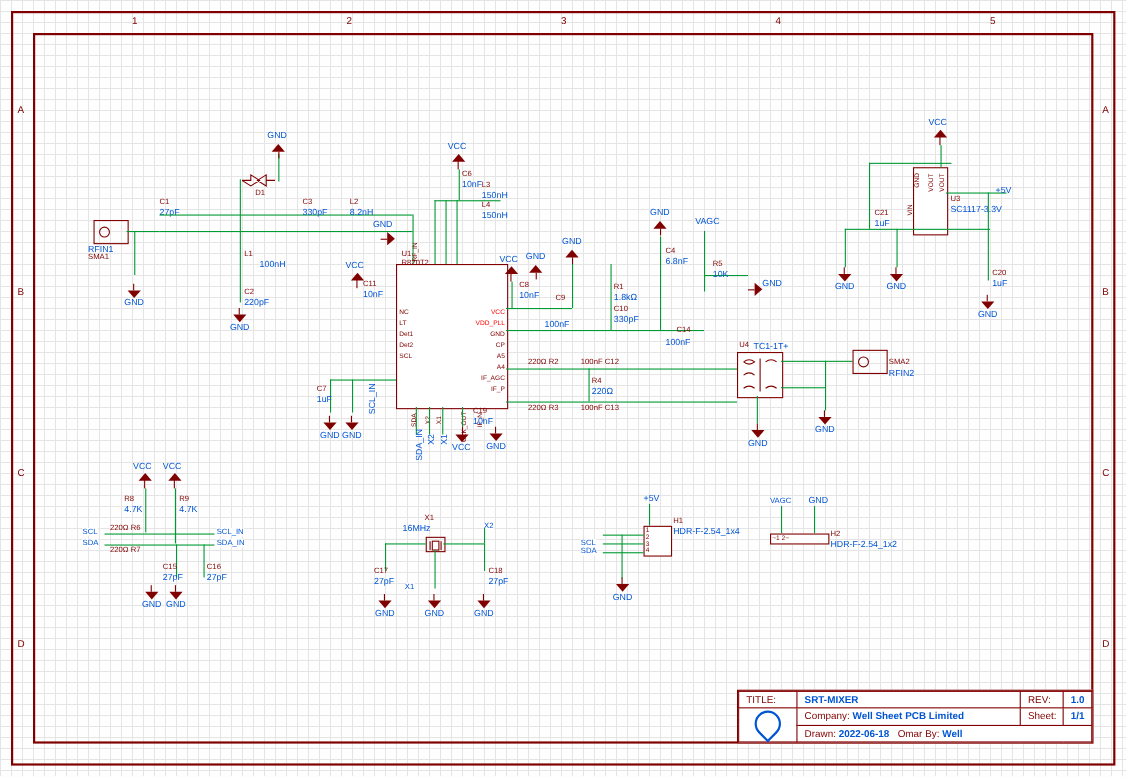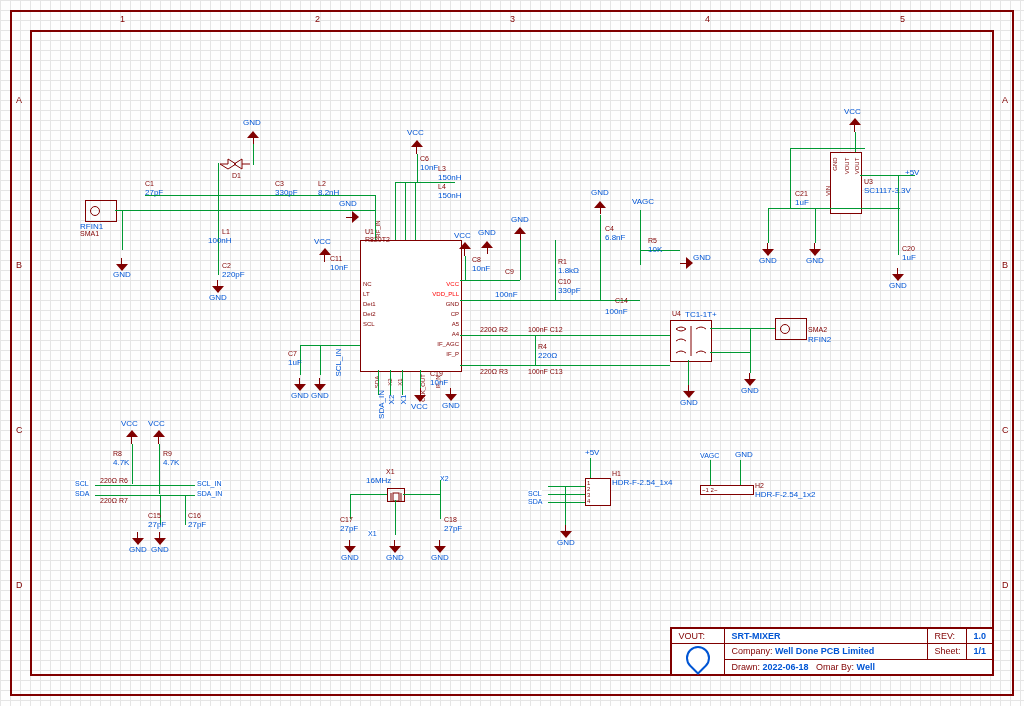--- a/index.html
+++ b/index.html
@@ -82,21 +82,21 @@
 <div class="comp gnd" style="left:246px;top:130px;transform:rotate(180deg)"></div>
 <span class="lbl net" style="left:243px;top:118px">GND</span>
 
 <span class="lbl ref" style="left:275px;top:180px">C3</span>
 <span class="lbl" style="left:275px;top:188px">330pF</span>
 <span class="lbl ref" style="left:318px;top:180px">L2</span>
 <span class="lbl" style="left:318px;top:188px">8.2nH</span>
 
 <div class="wire v" style="left:218px;top:210px;height:50px"></div>
 <span class="lbl ref" style="left:222px;top:228px">L1</span>
-<span class="lbl" style="left:208px;top:236px">100nH</span>
+<span class="lbl" style="left:236px;top:236px">100nH</span>
 <div class="wire v" style="left:218px;top:260px;height:15px"></div>
 <span class="lbl ref" style="left:222px;top:262px">C2</span>
 <span class="lbl" style="left:222px;top:270px">220pF</span>
 <div class="comp gnd" style="left:211px;top:280px"></div>
 <span class="lbl net" style="left:209px;top:293px">GND</span>
 
 <div class="wire v" style="left:375px;top:195px;height:45px"></div>
 <div class="wire h" style="left:355px;top:210px;width:20px"></div>
 <div class="comp gnd" style="left:346px;top:210px;transform:rotate(-90deg)"></div>
 <span class="lbl net" style="left:339px;top:199px">GND</span>
@@ -355,28 +355,28 @@
 <div class="comp header" style="left:700px;top:485px;width:50px">
 <span style="font-size:6px">~<span>1</span> <span>2</span>~</span>
 </div>
 <span class="lbl ref" style="left:755px;top:482px">H2</span>
 <span class="lbl" style="left:755px;top:490px">HDR-F-2.54_1x2</span>
 
 <div class="tb">
 <table>
 <tbody>
           <tr>
-<td style="width:40px">VOUT:</td>
+<td style="width:40px">TITLE:</td>
 <td style="width:190px" class="val">SRT-MIXER</td>
 <td>REV:</td>
 <td class="val">1.0</td>
 </tr>
 <tr>
 <td rowspan="2" style="text-align:center"><span class="logo"></span></td>
-<td><span>Company:</span> <span class="val">Well Done PCB Limited</span></td>
+<td><span>Company:</span> <span class="val">Well Sheet PCB Limited</span></td>
 <td>Sheet:</td>
 <td class="val">1/1</td>
 </tr>
 <tr>
 <td colspan="3">
 <span>Drawn:</span> <span class="val">2022-06-18</span>
 &nbsp;&nbsp;<span>Omar By:</span> <span class="val">Well</span>
 </td>
 </tr>
 </tbody>

